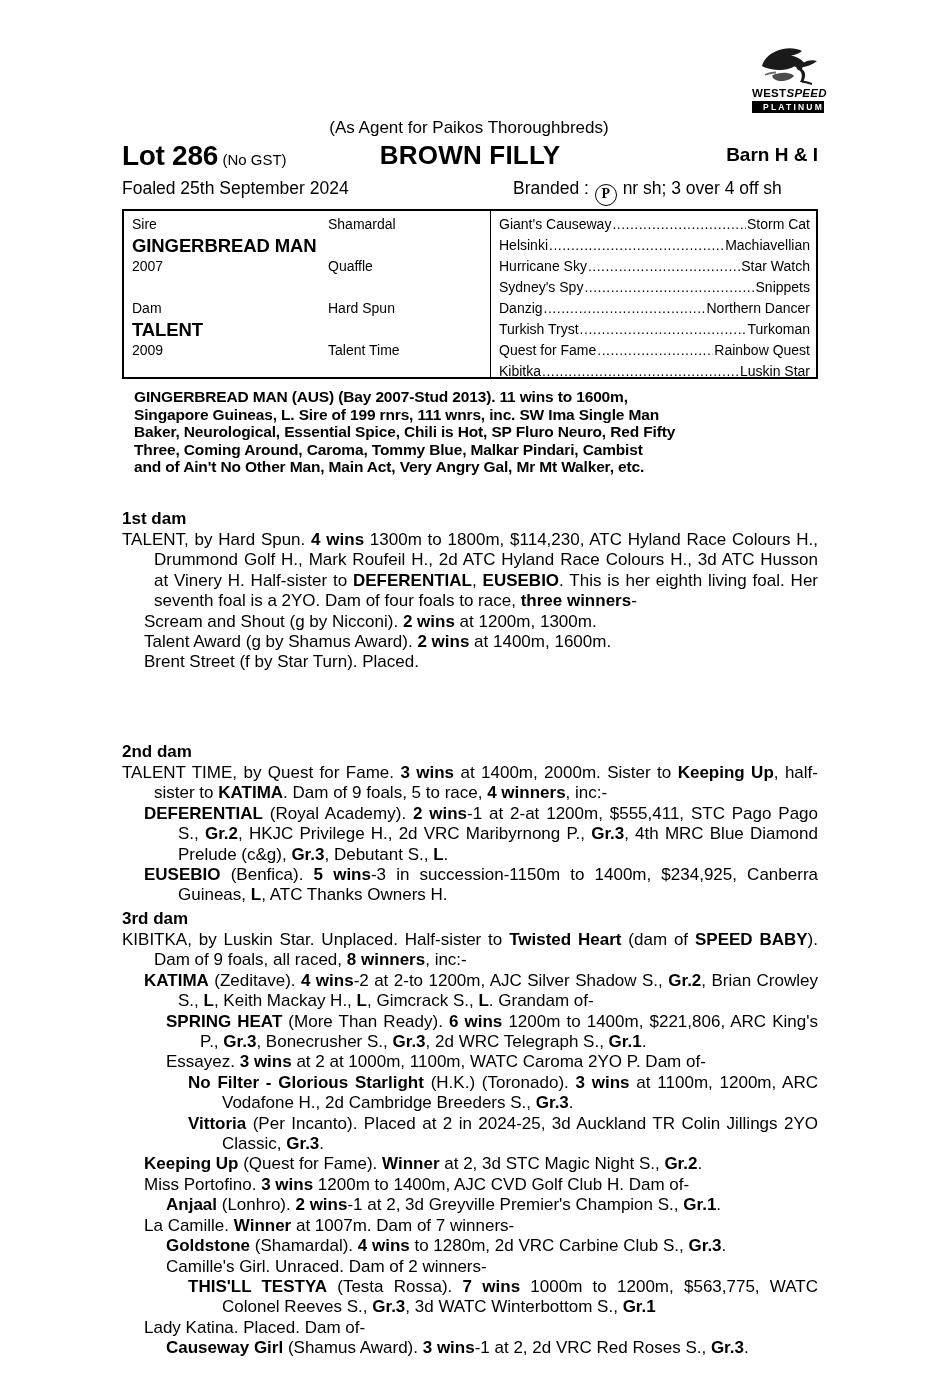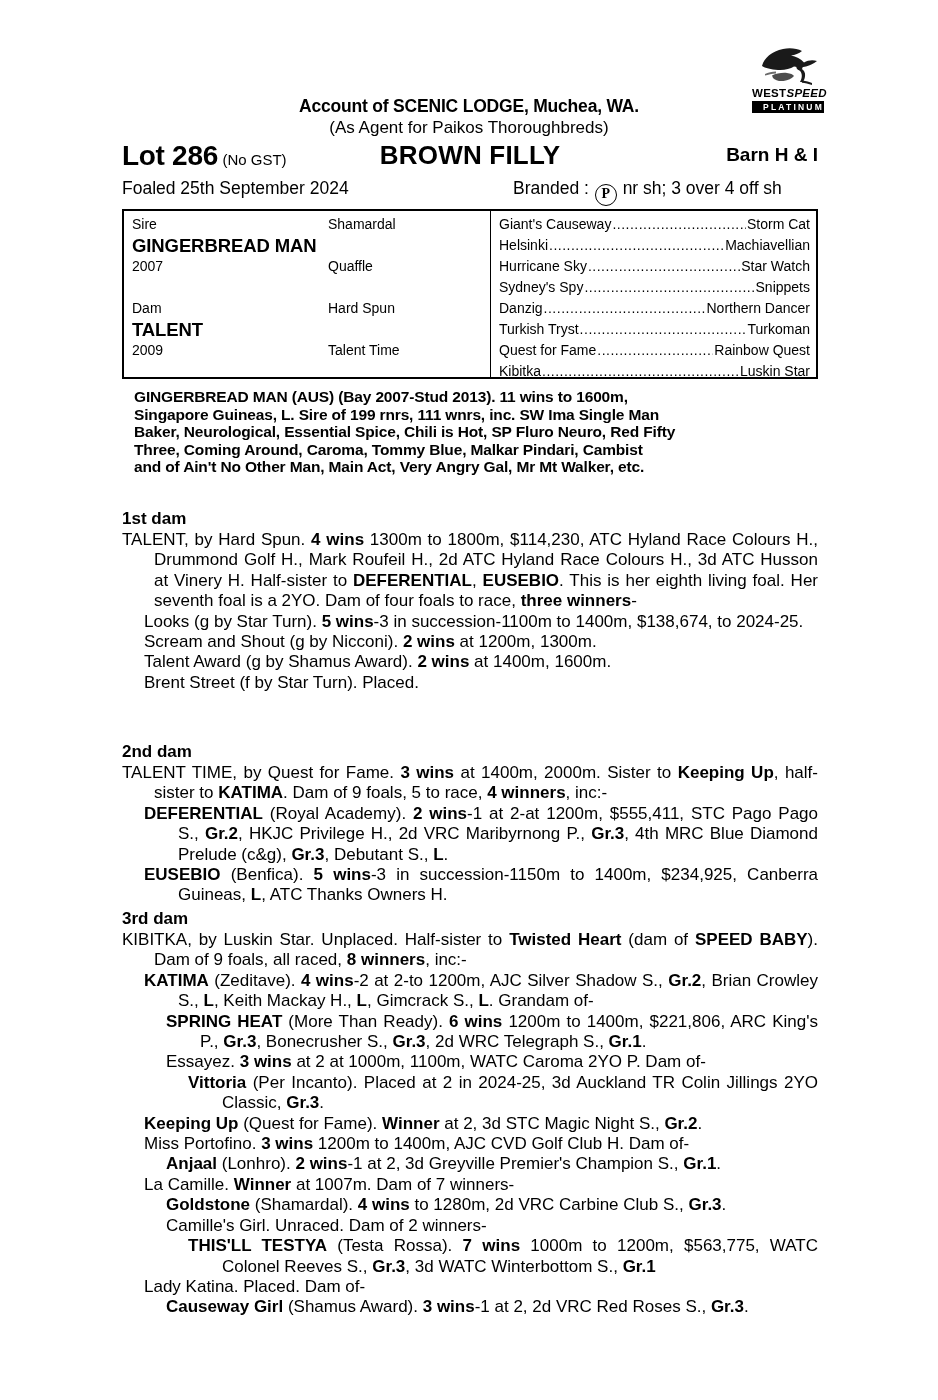--- a/index.html
+++ b/index.html
@@ -242,21 +242,20 @@
       <path d="M20 31.5 C24 29.5, 30 28.5, 35 29 C38.5 29.4, 41 30.5, 42 32 C40 34.5, 36 36.5, 31.5 37 C27 37.5, 23 36.2, 21 34 Z" fill="#4d4d4d"></path>
       <path d="M13 30 C16 28.5, 20 27.5, 24 27.5 L24 29.5 C20 29.8, 16 30.6, 13 31.6 Z" fill="#6b6b6b"></path>
       <path d="M47 24 C50 24.5, 52.5 26.5, 53 29.5 C53.4 32.5, 52.5 35.5, 51 38 L48 38 C49.5 35.5, 50.2 32.5, 49.6 30 C49 27.8, 47.6 26.2, 45.5 25.6 Z" fill="#1a1a1a"></path>
       <path d="M50.5 36.5 C54 37, 57.5 37.8, 60 39 L60 41 C56.5 39.8, 53 39, 49.8 38.8 Z" fill="#1a1a1a"></path>
       <circle cx="47.5" cy="22.5" r="3.2" fill="#1a1a1a"></circle>
     </svg>
     <div class="logo-word"><span>WEST</span><span class="sp">SPEED</span></div>
     <div class="logo-plat">PLATINUM</div>
   </div>
 
-  <div class="acct">Account of SCENIC LODGE, Muchea, WA.</div>
   <div class="agent">(As Agent for Paikos Thoroughbreds)</div>
 
   <div class="lotline">
     <span class="lotno">Lot 286</span>
     <span class="nogst">(No GST)</span>
     <span class="colour-sex">BROWN FILLY</span>
     <span class="barn">Barn H &amp; I</span>
   </div>
 
   <div class="foaled">Foaled 25th September 2024</div>
@@ -331,40 +330,40 @@
     <span>GINGERBREAD MAN (AUS) (Bay 2007-Stud 2013). 11 wins to 1600m,</span>
     <span>Singapore Guineas, L. Sire of 199 rnrs, 111 wnrs, inc. SW Ima Single Man</span>
     <span>Baker, Neurological, Essential Spice, Chili is Hot, SP Fluro Neuro, Red Fifty</span>
     <span>Three, Coming Around, Caroma, Tommy Blue, Malkar Pindari, Cambist</span>
     <span>and of Ain't No Other Man, Main Act, Very Angry Gal, Mr Mt Walker, etc.</span>
   </div>
 
   <div class="damhead" style="top:509px;">1st dam</div>
   <div class="damblock" style="top:530px;">
     <p class="para h1">TALENT, by Hard Spun. <b>4 wins</b> 1300m to 1800m, $114,230, ATC Hyland Race Colours H., Drummond Golf H., Mark Roufeil H., 2d ATC Hyland Race Colours H., 3d ATC Husson at Vinery H. Half-sister to <b>DEFERENTIAL</b>, <b>EUSEBIO</b>. This is her eighth living foal. Her seventh foal is a 2YO. Dam of four foals to race, <b>three winners</b>-</p>
-    <p class="para h2">Looks (g by Star Turn). <b>5 wins</b>-3 in succession-1100m to 1400m, $138,674, to 2024-25.</p>
     <p class="para h2 nolast">Scream and Shout (g by Nicconi). <b>2 wins</b> at 1200m, 1300m.</p>
     <p class="para h2 nolast">Talent Award (g by Shamus Award). <b>2 wins</b> at 1400m, 1600m.</p>
     <p class="para h2 nolast">Brent Street (f by Star Turn). Placed.</p>
   </div>
 
   <div class="damhead" style="top:742px;">2nd dam</div>
   <div class="damblock" style="top:763px;">
     <p class="para h1">TALENT TIME, by Quest for Fame. <b>3 wins</b> at 1400m, 2000m. Sister to <b>Keeping Up</b>, half-sister to <b>KATIMA</b>. Dam of 9 foals, 5 to race, <b>4 winners</b>, inc:-</p>
     <p class="para h2"><b>DEFERENTIAL</b> (Royal Academy). <b>2 wins</b>-1 at 2-at 1200m, $555,411, STC Pago Pago S., <b>Gr.2</b>, HKJC Privilege H., 2d VRC Maribyrnong P., <b>Gr.3</b>, 4th MRC Blue Diamond Prelude (c&amp;g), <b>Gr.3</b>, Debutant S., <b>L</b>.</p>
     <p class="para h2"><b>EUSEBIO</b> (Benfica). <b>5 wins</b>-3 in succession-1150m to 1400m, $234,925, Canberra Guineas, <b>L</b>, ATC Thanks Owners H.</p>
   </div>
 
   <div class="damhead" style="top:909px;">3rd dam</div>
   <div class="damblock" style="top:930px;">
     <p class="para h1">KIBITKA, by Luskin Star. Unplaced. Half-sister to <b>Twisted Heart</b> (dam of <b>SPEED BABY</b>). Dam of 9 foals, all raced, <b>8 winners</b>, inc:-</p>
     <div id="dam3-entries">
         <p class="para h2"><b>KATIMA</b> (Zeditave). <b>4 wins</b>-2 at 2-to 1200m, AJC Silver Shadow S., <b>Gr.2</b>, Brian Crowley S., <b>L</b>, Keith Mackay H., <b>L</b>, Gimcrack S., <b>L</b>. Grandam of-</p>
         <p class="para h3"><b>SPRING HEAT</b> (More Than Ready). <b>6 wins</b> 1200m to 1400m, $221,806, ARC King's P., <b>Gr.3</b>, Bonecrusher S., <b>Gr.3</b>, 2d WRC Telegraph S., <b>Gr.1</b>.</p>
         <p class="para h3">Essayez. <b>3 wins</b> at 2 at 1000m, 1100m, WATC Caroma 2YO P. Dam of-</p>
+        <p class="para h4"><b>No Filter - Glorious Starlight</b> (H.K.) (Toronado). <b>3 wins</b> at 1100m, 1200m, ARC Vodafone H., 2d Cambridge Breeders S., <b>Gr.3</b>.</p>
         <p class="para h4"><b>Vittoria</b> (Per Incanto). Placed at 2 in 2024-25, 3d Auckland TR Colin Jillings 2YO Classic, <b>Gr.3</b>.</p>
         <p class="para h2"><b>Keeping Up</b> (Quest for Fame). <b>Winner</b> at 2, 3d STC Magic Night S., <b>Gr.2</b>.</p>
         <p class="para h2">Miss Portofino. <b>3 wins</b> 1200m to 1400m, AJC CVD Golf Club H. Dam of-</p>
         <p class="para h3"><b>Anjaal</b> (Lonhro). <b>2 wins</b>-1 at 2, 3d Greyville Premier's Champion S., <b>Gr.1</b>.</p>
         <p class="para h2">La Camille. <b>Winner</b> at 1007m. Dam of 7 winners-</p>
         <p class="para h3"><b>Goldstone</b> (Shamardal). <b>4 wins</b> to 1280m, 2d VRC Carbine Club S., <b>Gr.3</b>.</p>
         <p class="para h3">Camille's Girl. Unraced. Dam of 2 winners-</p>
         <p class="para h4"><b>THIS'LL TESTYA</b> (Testa Rossa). <b>7 wins</b> 1000m to 1200m, $563,775, WATC Colonel Reeves S., <b>Gr.3</b>, 3d WATC Winterbottom S., <b>Gr.1</b></p>
         <p class="para h2">Lady Katina. Placed. Dam of-</p>
         <p class="para h3"><b>Causeway Girl</b> (Shamus Award). <b>3 wins</b>-1 at 2, 2d VRC Red Roses S., <b>Gr.3</b>.</p>

